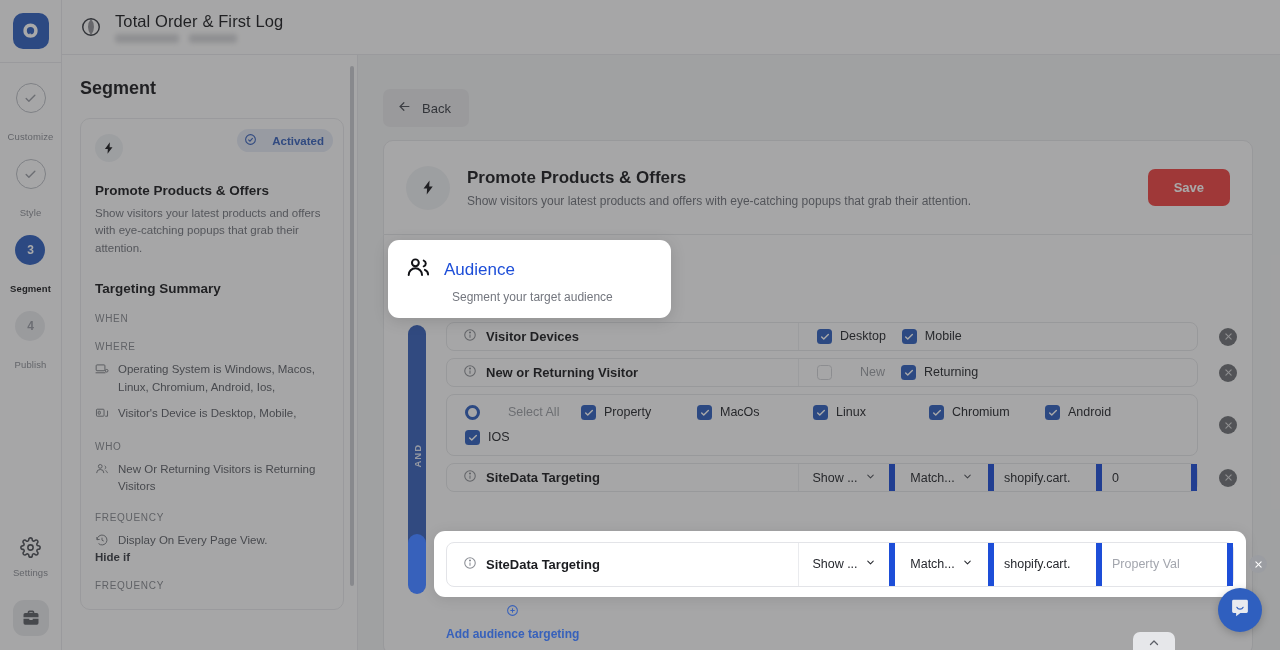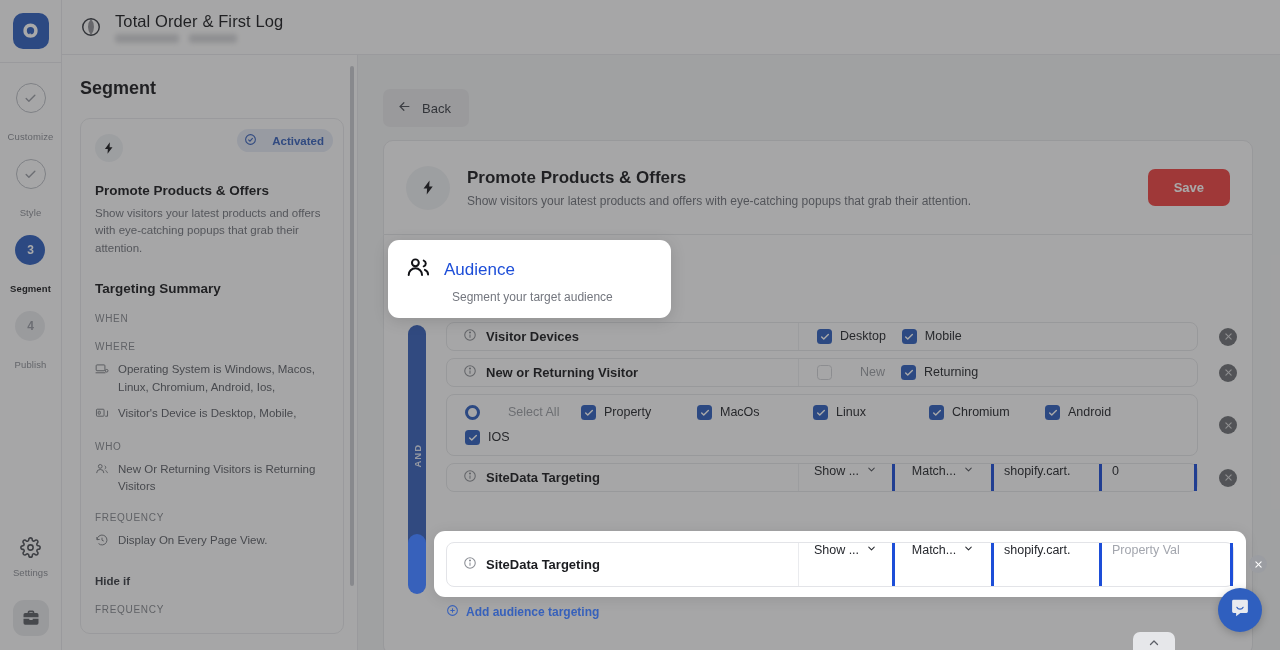--- a/index.html
+++ b/index.html
@@ -85,21 +85,21 @@
     display: flex; align-items: center; justify-content: center;
   }
   .card-h { font-size: 13.5px; font-weight: 700; color: #1b1c20; margin-top: 21px; }
   .card-p { font-size: 11.5px; color: #72757e; line-height: 1.52; margin-top: 7px; }
   .sum-h { font-size: 13.5px; font-weight: 700; color: #1b1c20; margin-top: 24px; }
   .sum-group { margin-top: 17px; }
   .sum-kicker { font-size: 10px; font-weight: 400; letter-spacing: .7px; color: #85888f; }
   .sum-row { display: flex; gap: 9px; margin-top: 9px; align-items: flex-start; }
   .sum-row svg { flex: 0 0 auto; margin-top: 1px; }
   .sum-text { font-size: 11.5px; color: #5d6068; line-height: 1.5; }
-  .hide-if { font-size: 11.5px; font-weight: 600; color: #3a3d45; margin-top: 24px; }
+  .hide-if { font-size: 11.5px; font-weight: 600; color: #3a3d45; }
 
   .panel-scrollbar {
     position: absolute; left: 350px; top: 66px; width: 4px; height: 520px;
     background: #c8cad0; border-radius: 2px; z-index: 6; cursor: pointer;
   }
   .panel-border {
     position: absolute; left: 357px; top: 55px; width: 1px; height: 595px;
     background: #e6e7eb; z-index: 4;
   }
 
@@ -177,22 +177,22 @@
     background: #fbfbfc; cursor: pointer; flex: 0 0 auto;
   }
   .os-grid { display: flex; flex-wrap: wrap; gap: 10px 20px; padding: 8px 0; }
   .os-grid .chk-item { width: 96px; }
   .row-del {
     position: absolute; left: 772px; top: 50%; transform: translateY(-50%);
     width: 18px; height: 18px; border-radius: 50%; background: #6f7177;
     display: flex; align-items: center; justify-content: center; cursor: pointer;
   }
   .seg {
-    display: flex; align-items: flex-start; justify-content: center; gap: 7px;
-    height: 100%; font-size: 12.5px; color: #26282e; border-right: 3px solid #1d4ed8;
+    display: flex; align-items: center; justify-content: center; gap: 7px;
+    height: 100%; font-size: 12.5px; color: #26282e; border-right: 6px solid #1d4ed8;
     cursor: pointer; padding: 0 10px;
   }
   .seg:last-child { border-right: none; }
   .seg.ph { color: #a3a6ae; }
 
   
   .spot-wrap {
     position: absolute; left: 434px; top: 531px; width: 812px; height: 66px;
     background: #ffffff; border-radius: 11px; z-index: 60;
     box-shadow: 0 2px 14px rgba(0,0,0,0.10);
@@ -220,21 +220,21 @@
     box-shadow: 0 3px 16px rgba(0,0,0,0.13);
     padding: 15px 18px;
   }
   .aud-head { display: flex; align-items: center; gap: 13px; }
   .aud-title { font-size: 17px; font-weight: 400; color: #1d4ed8; }
   .aud-sub { font-size: 12px; color: #73767e; margin-top: 6px; margin-left: 46px; }
 
   .add-link {
     position: absolute; left: 446px; top: 604px; z-index: 45;
     display: flex; align-items: center; gap: 7px;
-    font-size: 12px; font-weight: 600; color: #3761bb; cursor: pointer;
+    font-size: 12px; font-weight: 600; color: #3761bb; cursor: pointer; flex-direction: column;
   }
 
   
   .chat-bubble {
     position: absolute; right: 18px; bottom: 18px; width: 44px; height: 44px;
     border-radius: 50%; background: #2f5fbf; z-index: 70; cursor: pointer;
     display: flex; align-items: center; justify-content: center;
     box-shadow: 0 2px 9px rgba(0,0,0,0.22);
   }
   .collapse-btn {

